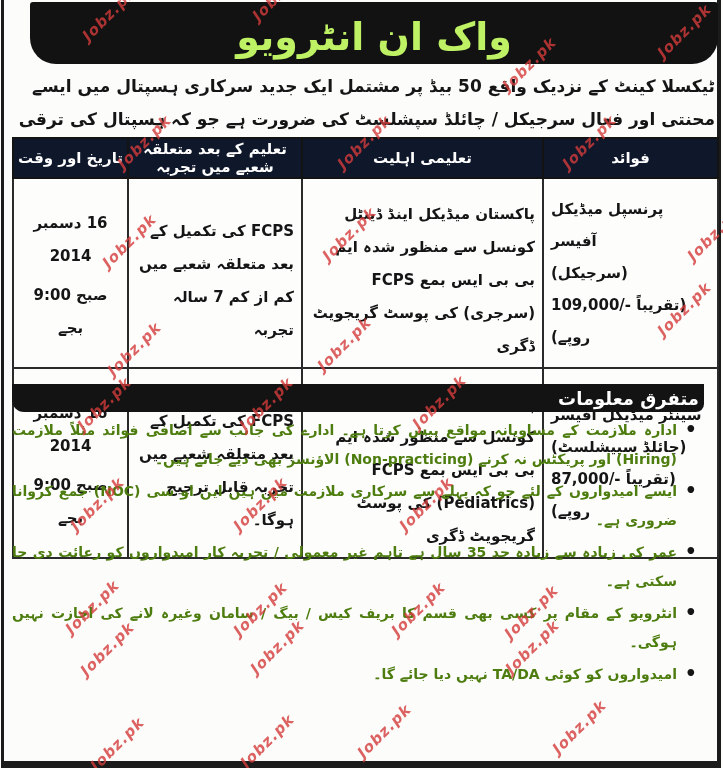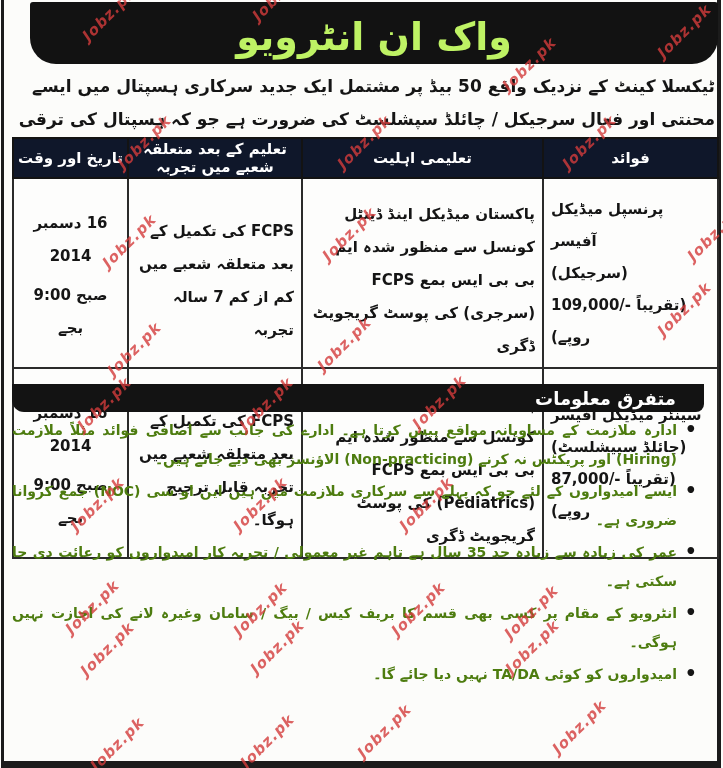--- a/index.html
+++ b/index.html
@@ -56,21 +56,21 @@
   .cell-center{text-align:center;}
   .pos-line{line-height:32px;text-align:left;}
   .qual-text,.exp-text{line-height:33px;margin-top:15px;}
   .dt-line{line-height:33px;text-align:center;margin-top:6px;}
 
   
   .misc-bar{
     position:absolute;left:12px;top:384px;width:692px;height:28px;
     background:#131313;border-radius:0 0 8px 12px;
     color:#ffffff;direction:rtl;font-size:18px;font-weight:bold;
-    display:flex;align-items:center;box-sizing:border-box;padding-right:28px;
+    display:flex;align-items:center;box-sizing:border-box;padding-right:5px;
   }
 
   
   .bullets{
     position:absolute;left:6px;top:416px;width:709px;
     direction:rtl;margin:0;padding:0 14px 0 6px;box-sizing:border-box;
   }
   .bullets li{
     list-style:none;position:relative;padding-right:24px;margin-bottom:3px;
     font-size:14px;font-weight:bold;line-height:29px;color:#4d7c0f;

